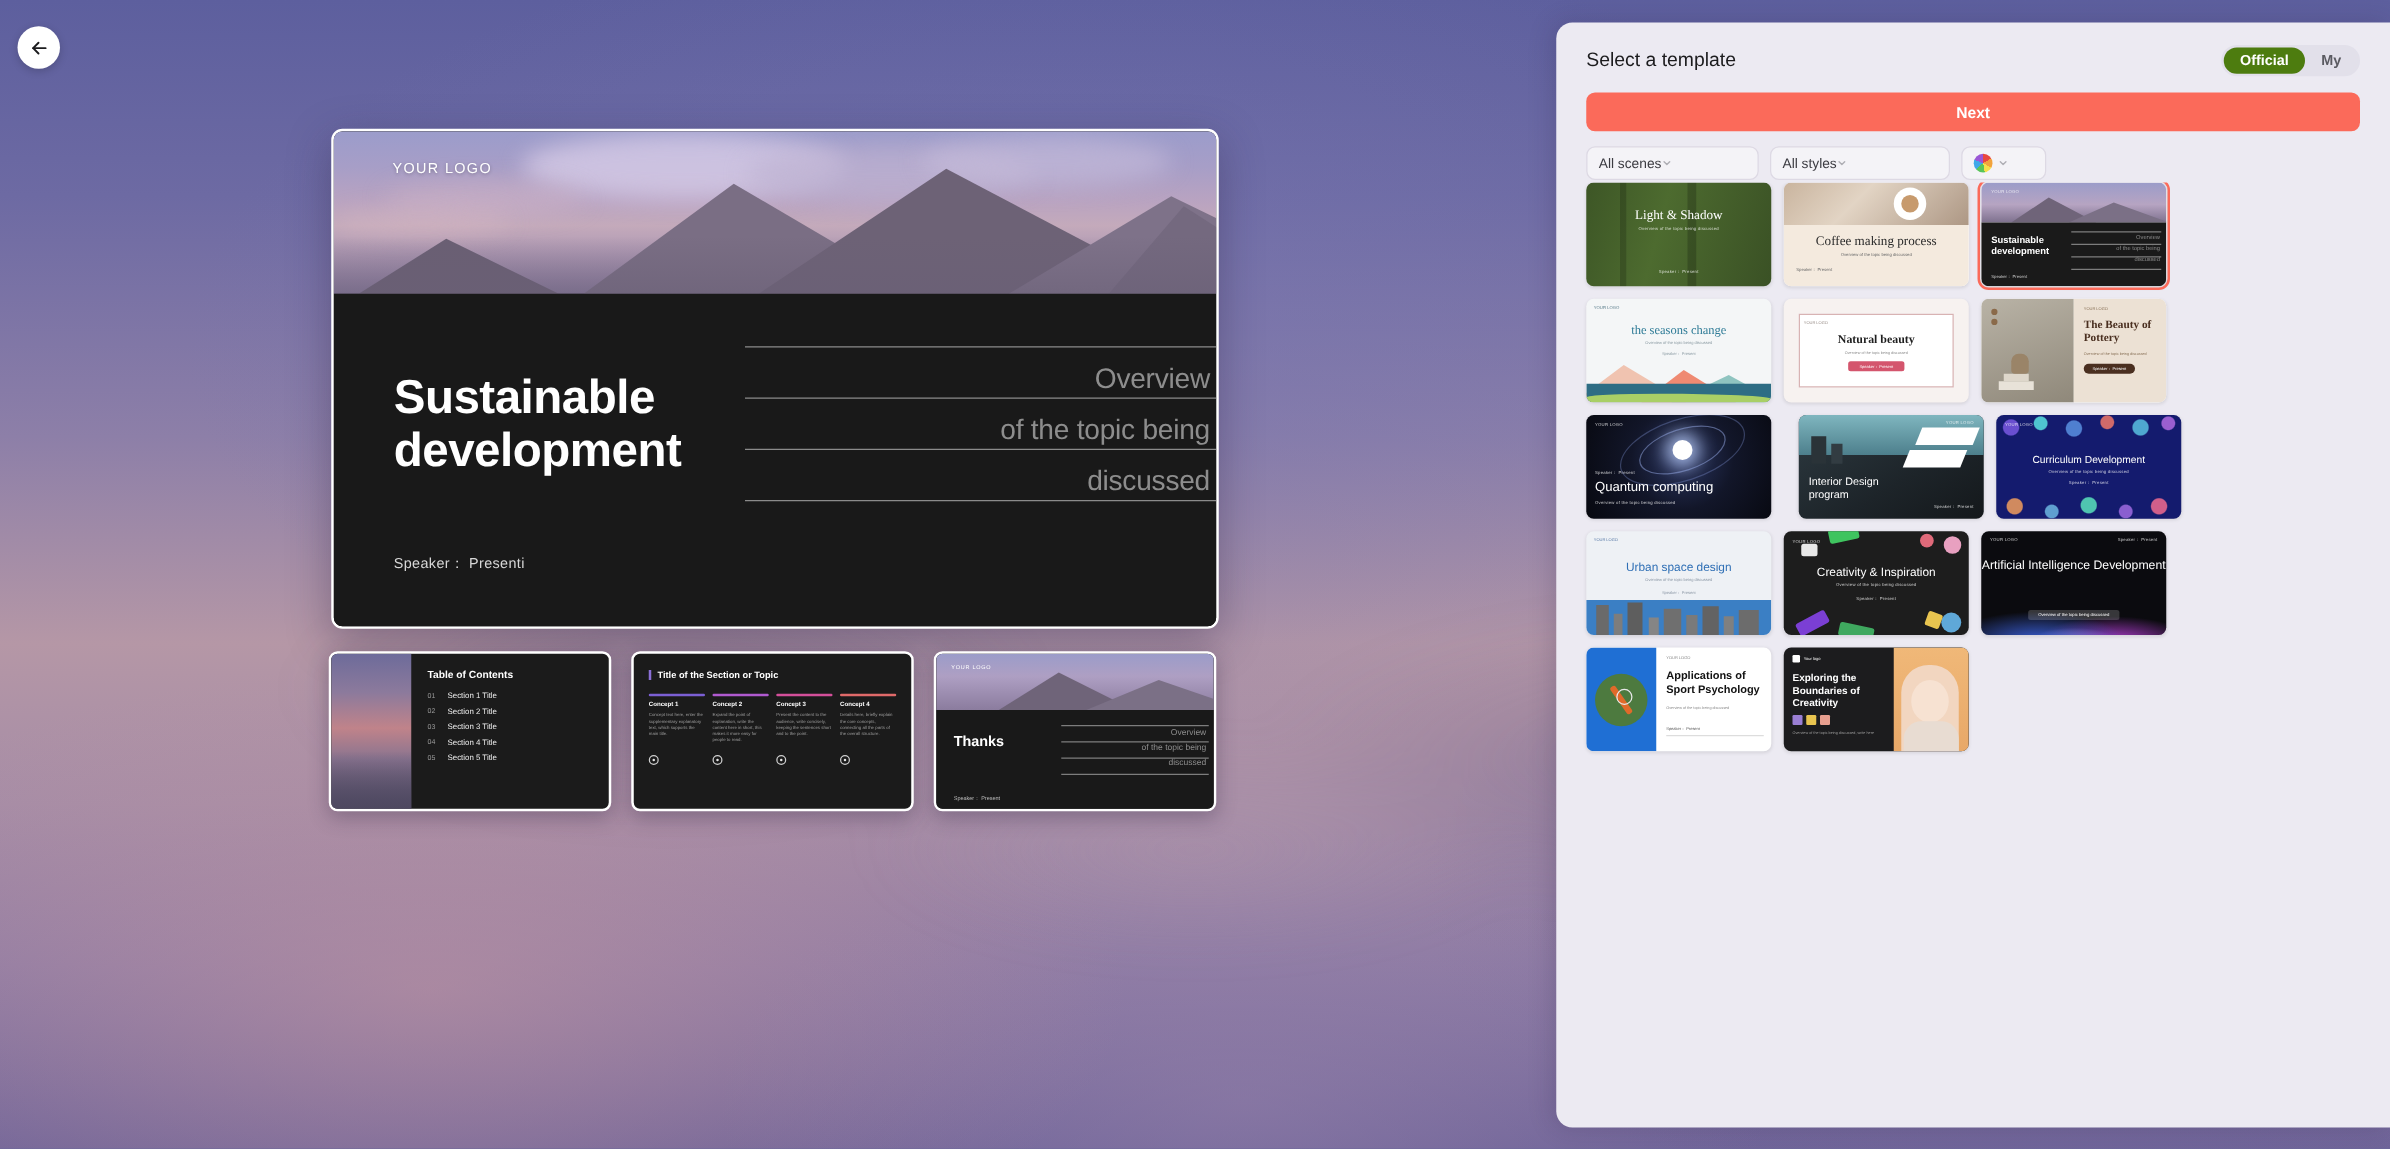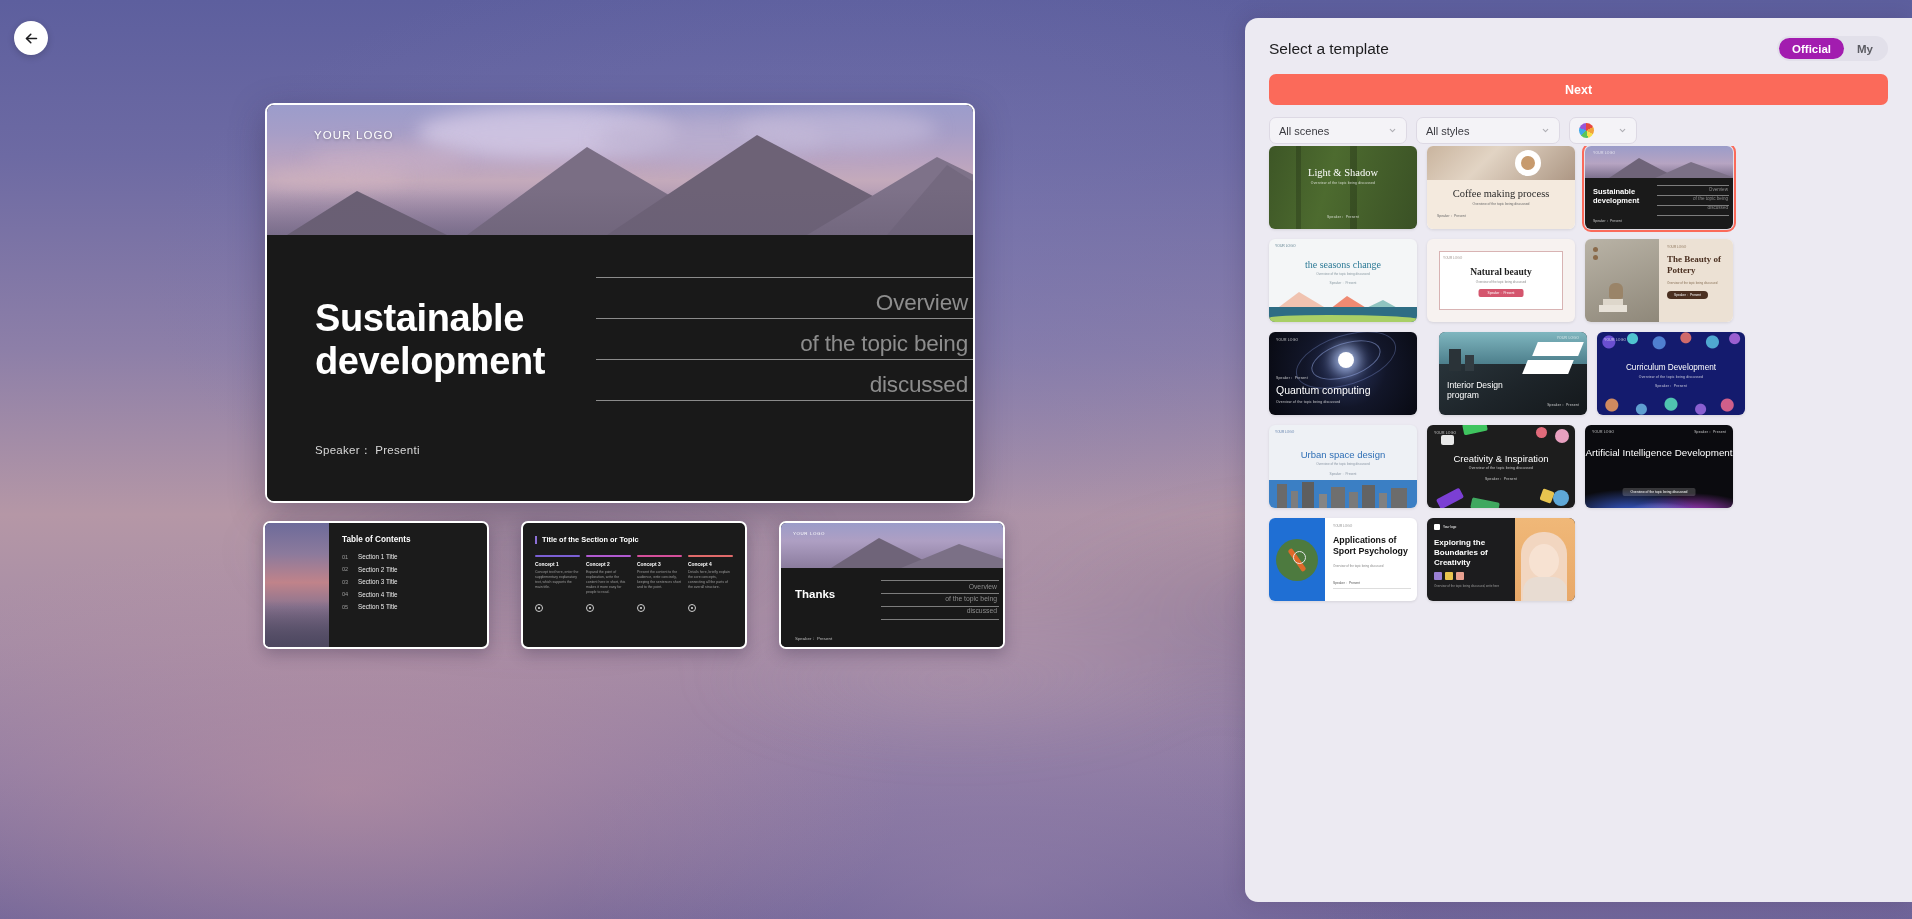--- a/index.html
+++ b/index.html
@@ -111,21 +111,21 @@
   .rule-gap { height: 40px; }
   #slide-overview {
     position: absolute; right: 5px; top: 48px; width: 390px;
     text-align: right; color: #8d8d8d;
     font-size: 22.5px; line-height: 1.82; font-weight: 400; letter-spacing: -0.2px;
   }
 
   
   #thumb-strip {
     position: absolute; left: 263px; top: 521px;
-    display: flex; gap: 32px;
+    display: flex; gap: 16px;
   }
   .tcard {
     width: 226px; height: 128px; border-radius: 7px; overflow: hidden;
     border: 2px solid #fff; background: #1b1b1b; position: relative;
     box-shadow: 0 5px 16px rgba(40,30,60,0.3);
   }
   
   .toc-img {
     position: absolute; left:0; top:0; width: 64px; height: 100%;
     background: linear-gradient(180deg,#6d6b9a 0%, #8c7a9c 25%, #c0838a 48%, #8a7490 68%, #5b5570 100%);
@@ -185,32 +185,32 @@
   #panel-title { font-size: 15.5px; font-weight: 400; color: #1c1c1e; }
   #seg {
     display: flex; align-items: center; background: #e2e0ea;
     border-radius: 14px; padding: 2px; height: 25px;
   }
   .seg-btn {
     border: none; background: transparent; cursor: pointer;
     font-family: inherit; font-size: 11.5px; color: #5b5b62;
     padding: 0 13px; height: 21px; border-radius: 12px; font-weight: 600;
   }
-  .seg-btn.on { background: #a21caf; color: #fff; }
+  .seg-btn.on { background: #4d7c0f; color: #fff; }
   #next-btn {
     display: block; margin: 13px 24px 0 24px; width: calc(100% - 48px);
     height: 31px; border: none; border-radius: 7px; cursor: pointer;
     background: #fb6a5a; color: #fff; font-family: inherit;
     font-size: 12.5px; font-weight: 700;
   }
   #filters { display: flex; gap: 9px; padding: 12px 24px 0 24px; }
   .sel {
     height: 27px; border-radius: 7px; background: #f4f3f7;
     border: 1px solid #ddd9e4; display: flex; align-items: center;
-    justify-content: space-between; padding: 0 9px; cursor: pointer;
+    justify-content: flex-start; padding: 0 9px; cursor: pointer;
     font-size: 11px; color: #3b3b41;
   }
   .sel.s1 { width: 138px; } .sel.s2 { width: 144px; } .sel.s3 { width: 68px; gap:4px; }
   .chev { width: 9px; height: 9px; opacity: .5; }
   .wheel {
     width: 15px; height: 15px; border-radius: 50%;
     background: conic-gradient(#e8483f 0deg 60deg, #f2a33c 60deg 120deg,
       #f5e04a 120deg 170deg, #5ac45a 170deg 230deg, #3fa8e8 230deg 290deg,
       #9a57d6 290deg 360deg);
   }

